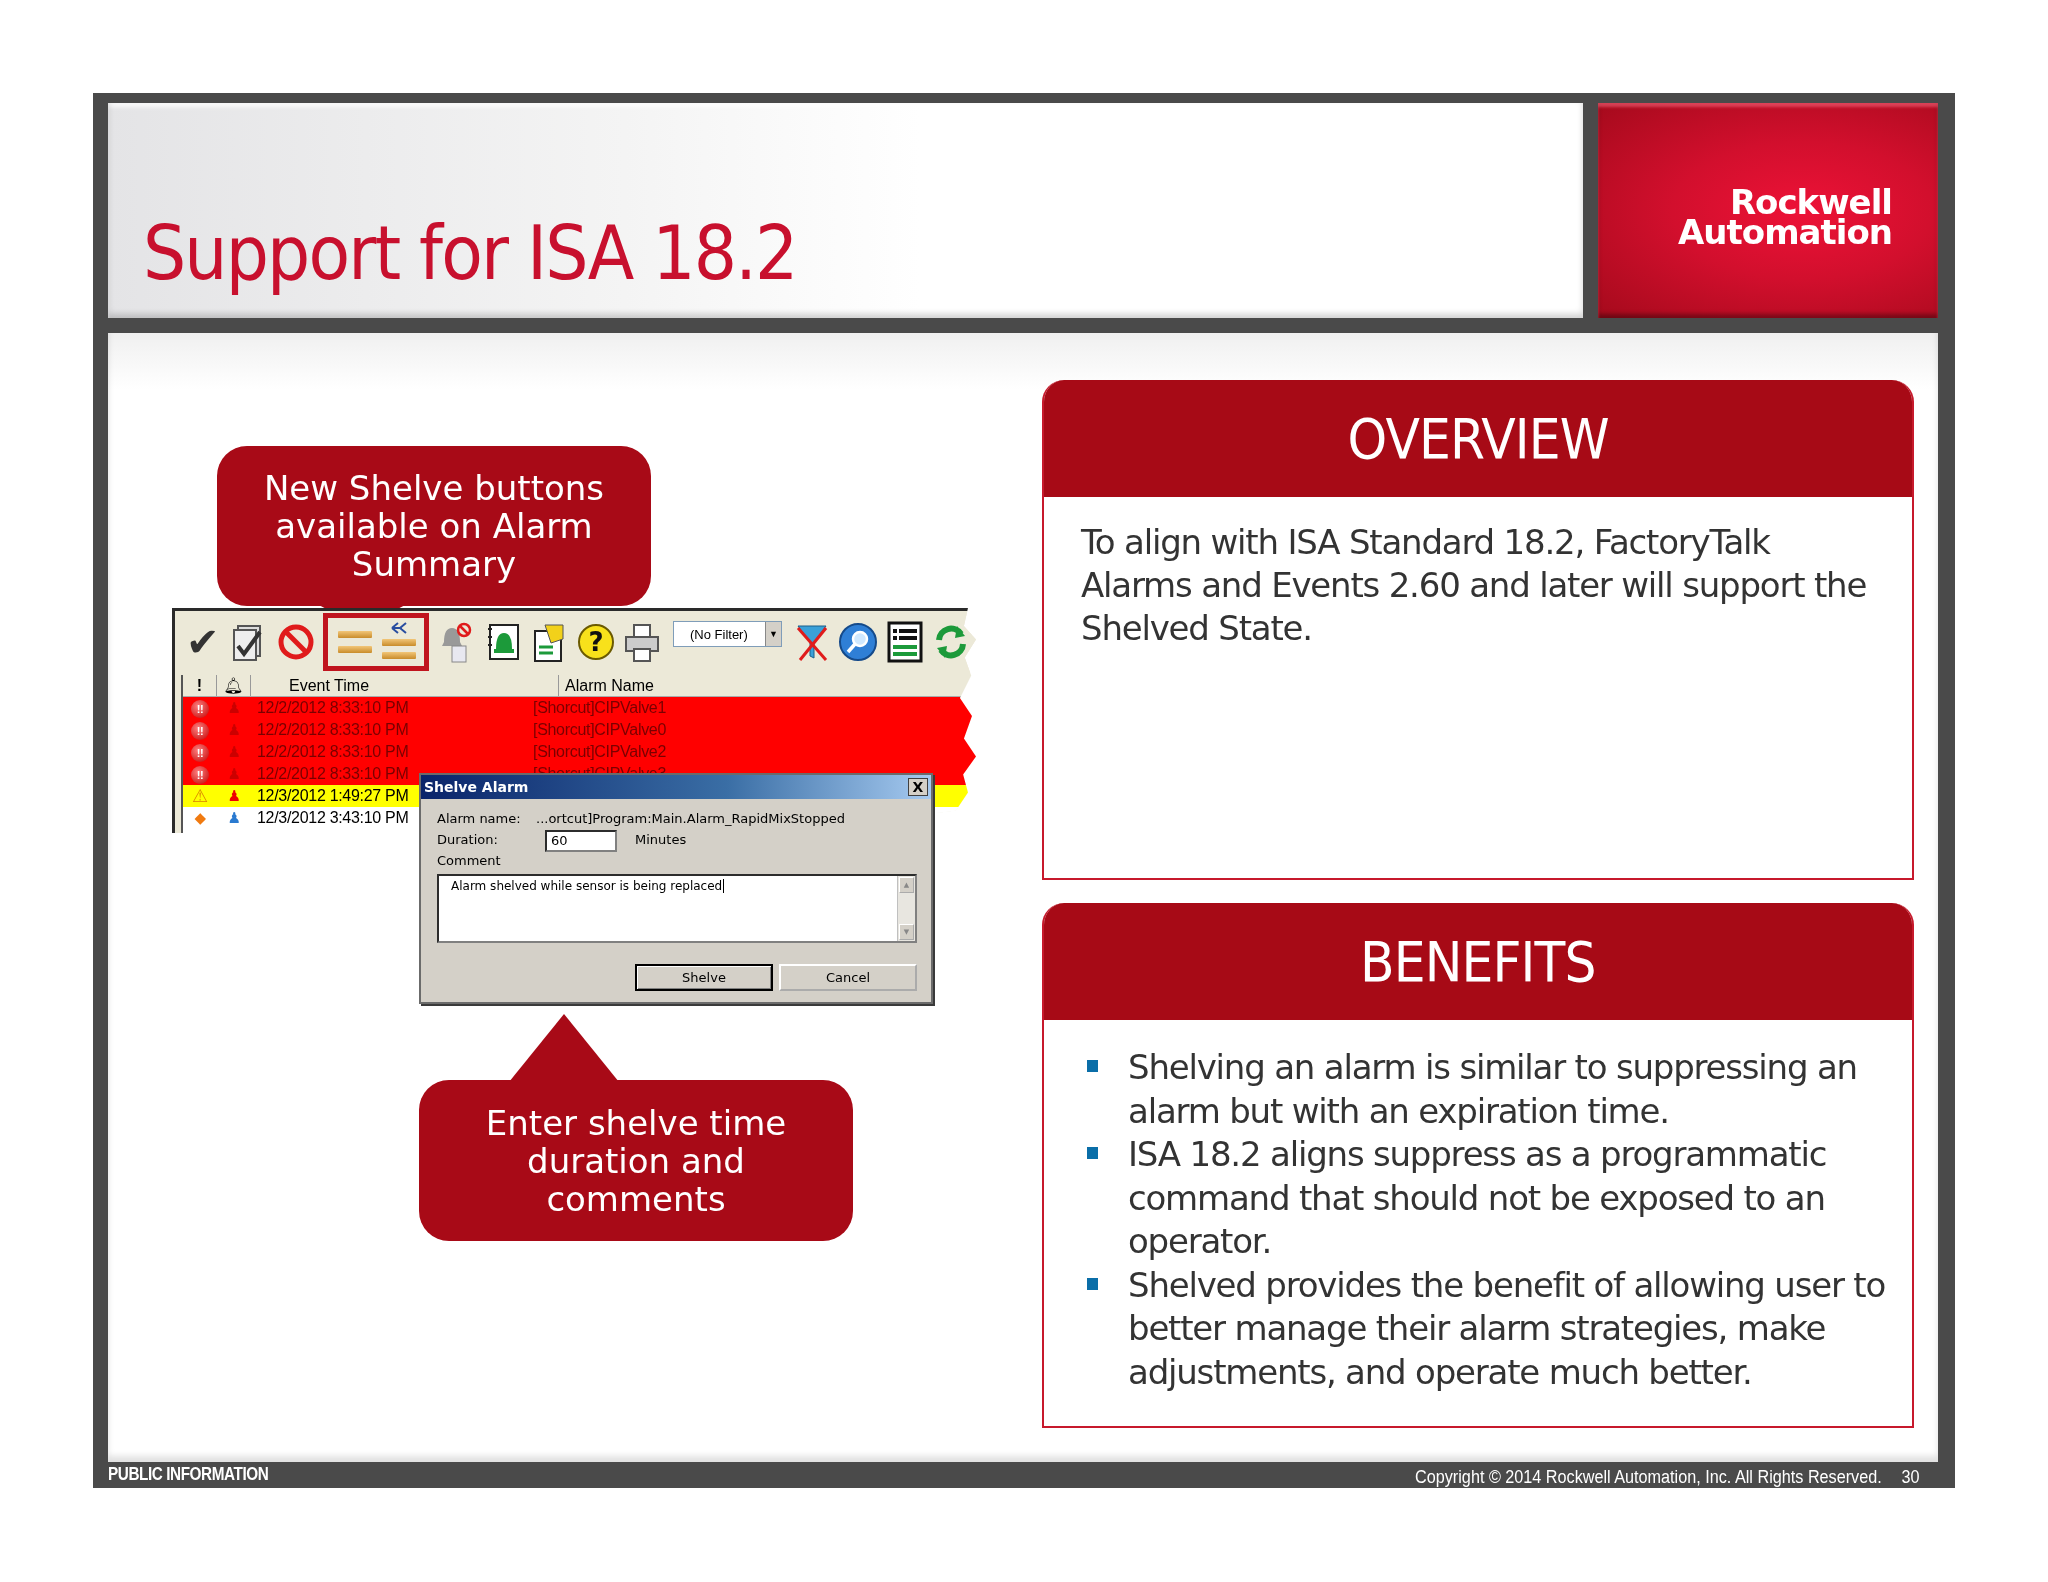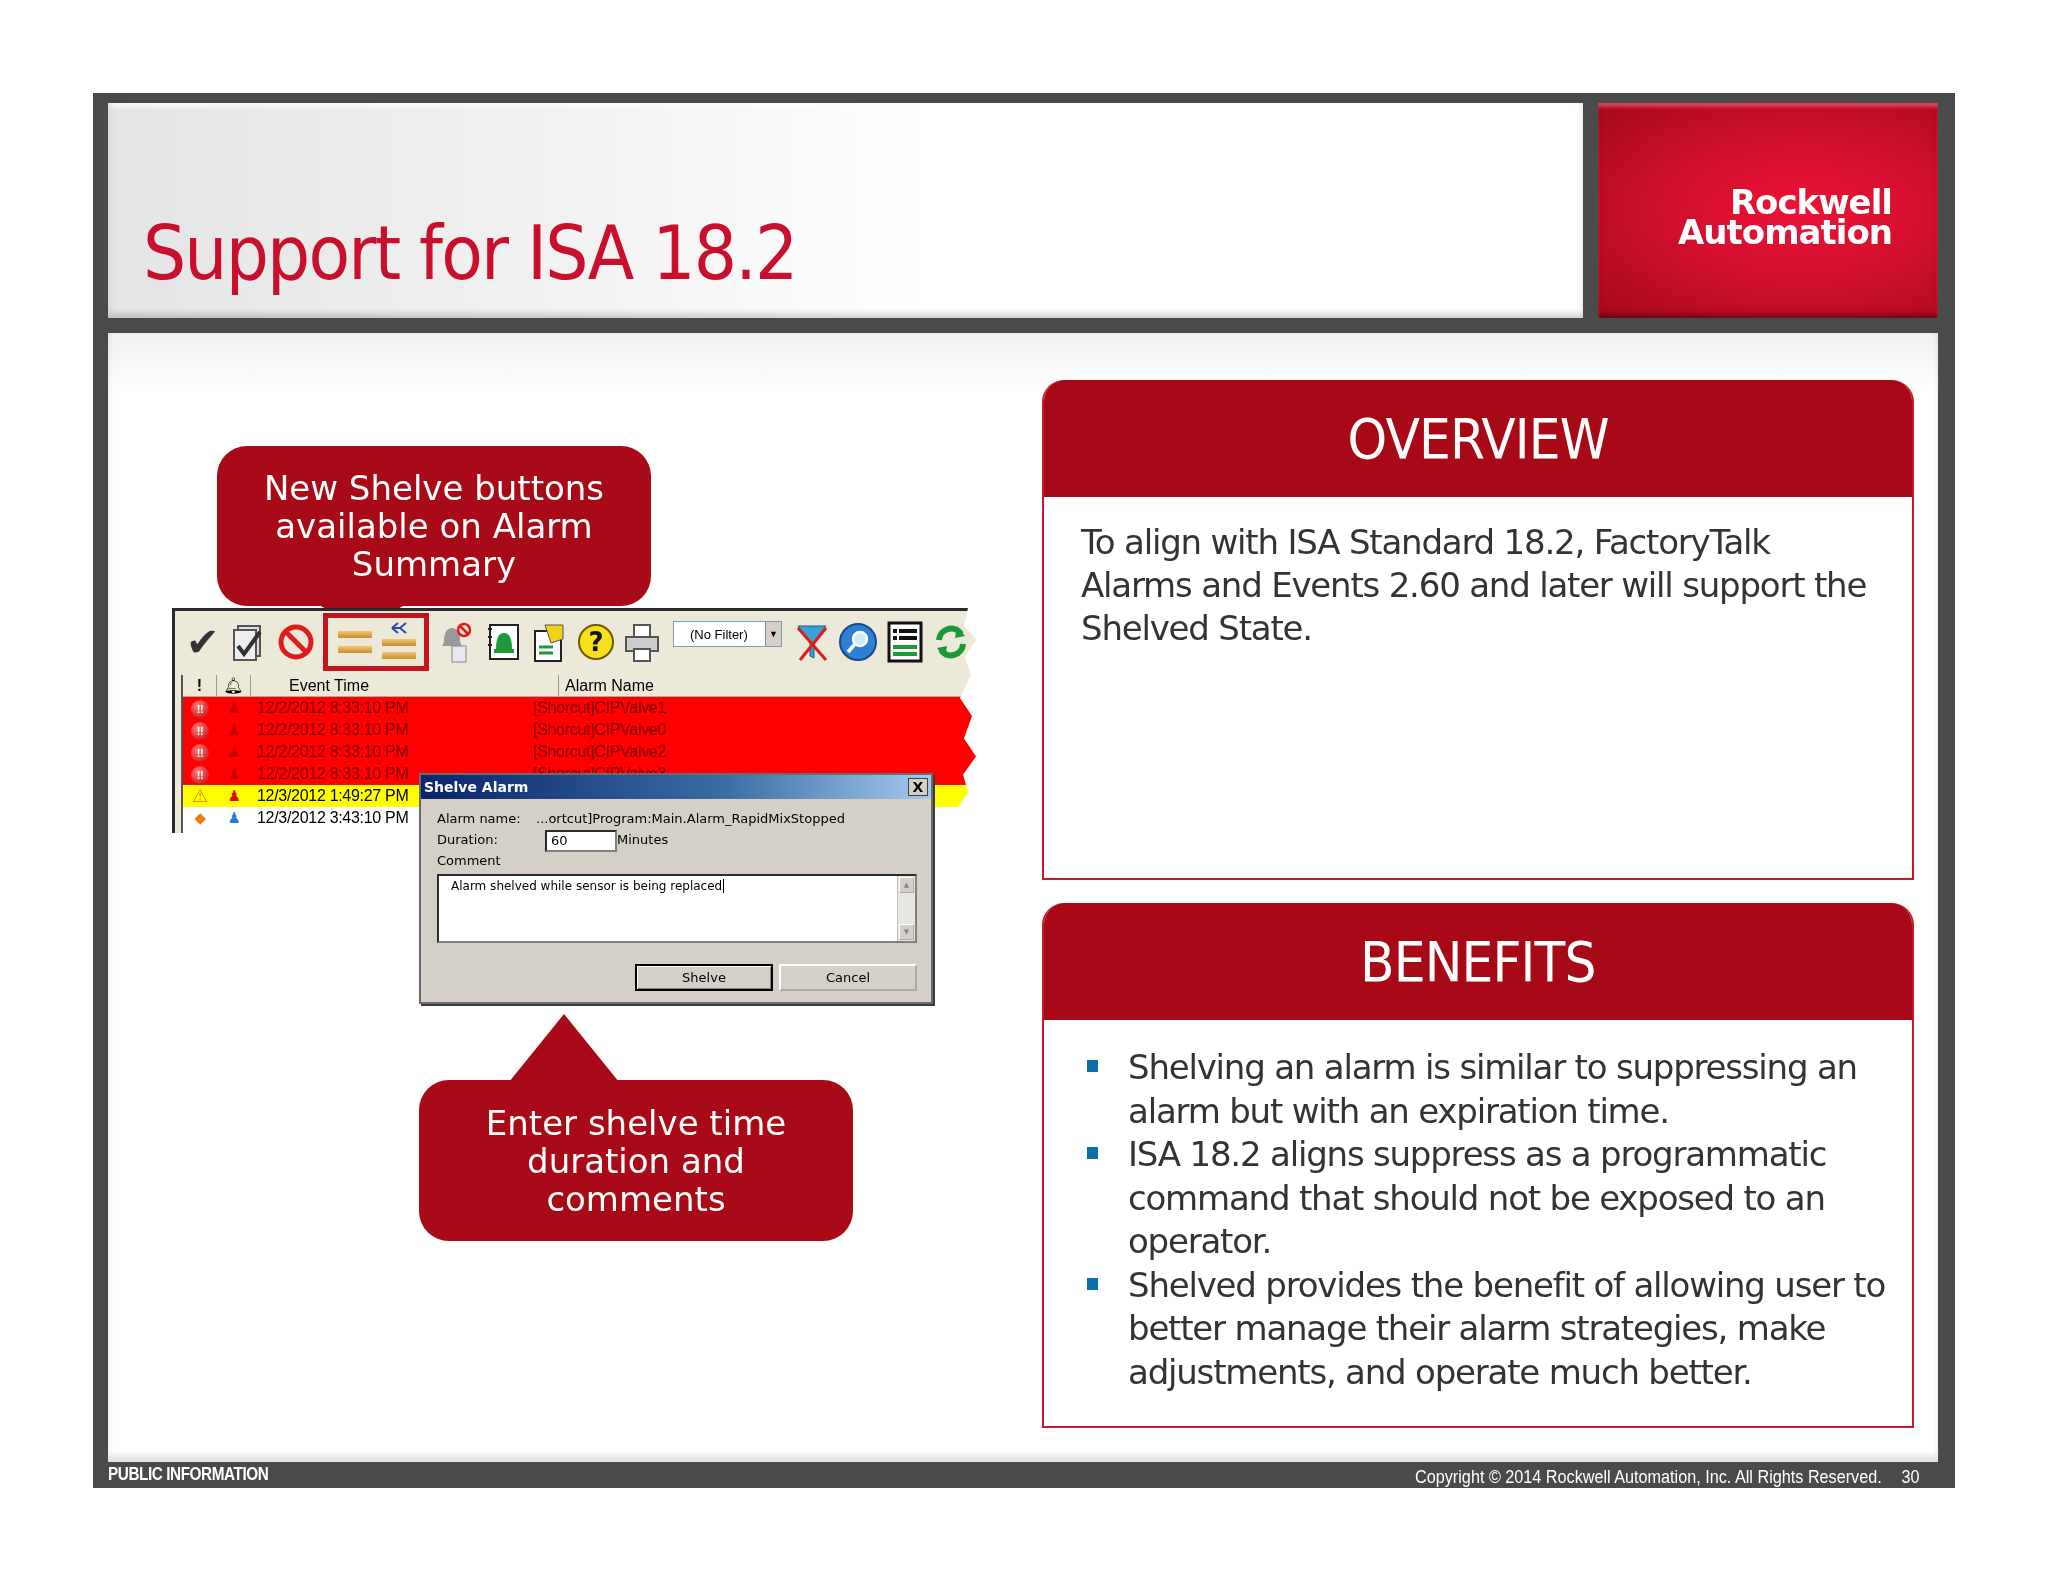--- a/index.html
+++ b/index.html
@@ -64,21 +64,21 @@
 
   
   .dialog { position: absolute; left: 419px; top: 773px; width: 514px; height: 231px; background: #d4d0c8; border: 2px solid #6b6b6b; box-shadow: 2px 2px 0 #3a3a3a; }
   .dlg-title { height: 24px; background: linear-gradient(90deg, #0a246a 0%, #3a6ea5 60%, #a6caf0 100%); color: #fff; font-family: "DejaVu Sans", sans-serif; font-weight: bold; font-size: 14px;
     display: flex; align-items: center; justify-content: space-between; padding-left: 3px; padding-right: 3px; }
   .dlg-close { width: 20px; height: 18px; background: #d4d0c8; color: #000; border: 1px solid #404040; font-size: 14px; display: flex; align-items: center; justify-content: center; font-weight: bold; }
   .dlg-body { position: relative; font-family: "DejaVu Sans", sans-serif; font-size: 13px; color: #000; }
   .dlg-label { position: absolute; left: 16px; }
   .dlg-value { position: absolute; left: 115px; }
   .dur-input { position: absolute; left: 124px; top: 31px; width: 72px; height: 22px; background: #fff; border: 2px inset #808080; padding-left: 4px; font-size: 13px; line-height: 18px; }
-  .dlg-minutes { position: absolute; left: 196px; top: 33px; }
+  .dlg-minutes { position: absolute; left: 214px; top: 33px; }
   .comment-box { position: absolute; left: 16px; top: 75px; width: 480px; height: 69px; background: #fff; border: 2px inset #808080; padding: 3px 12px; font-size: 12px; }
   .comment-scroll { position: absolute; right: 0; top: 0; width: 18px; height: 100%; background: #e8e6e0; border-left: 1px solid #c0c0c0; }
   .scroll-btn { position: absolute; left: 1px; width: 15px; height: 16px; background: #d4d0c8; border: 1px outset #fff; font-size: 7px; color: #888; display: flex; align-items: center; justify-content: center; }
   .dlg-btn { position: absolute; top: 165px; width: 138px; height: 27px; background: #d4d0c8; border: 2px outset #ffffff; font-size: 13px; display: flex; align-items: center; justify-content: center; font-family: "DejaVu Sans", sans-serif; }
   .dlg-btn.default { border: 2px solid #000; box-shadow: inset 1px 1px 0 #fff, inset -1px -1px 0 #808080; }
 
   
   .panel { position: absolute; left: 1042px; width: 872px; border: 2px solid #c7192c; border-top: none; border-radius: 22px 22px 0 0; background: #fff; overflow: hidden; }
   .panel-header { height: 117px; background: #a70a16; color: #fff; font-family: "DejaVu Sans", sans-serif; font-size: 56px; display: flex; align-items: center; justify-content: center; letter-spacing: -1px; }
   .panel-head-text { transform: scaleX(0.9); display: inline-block; }

